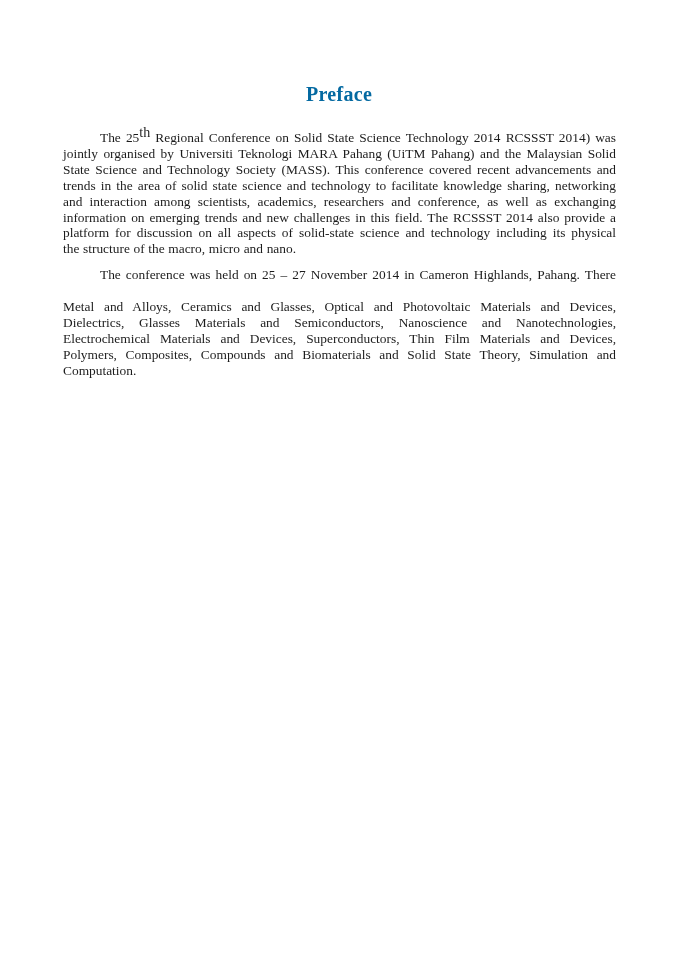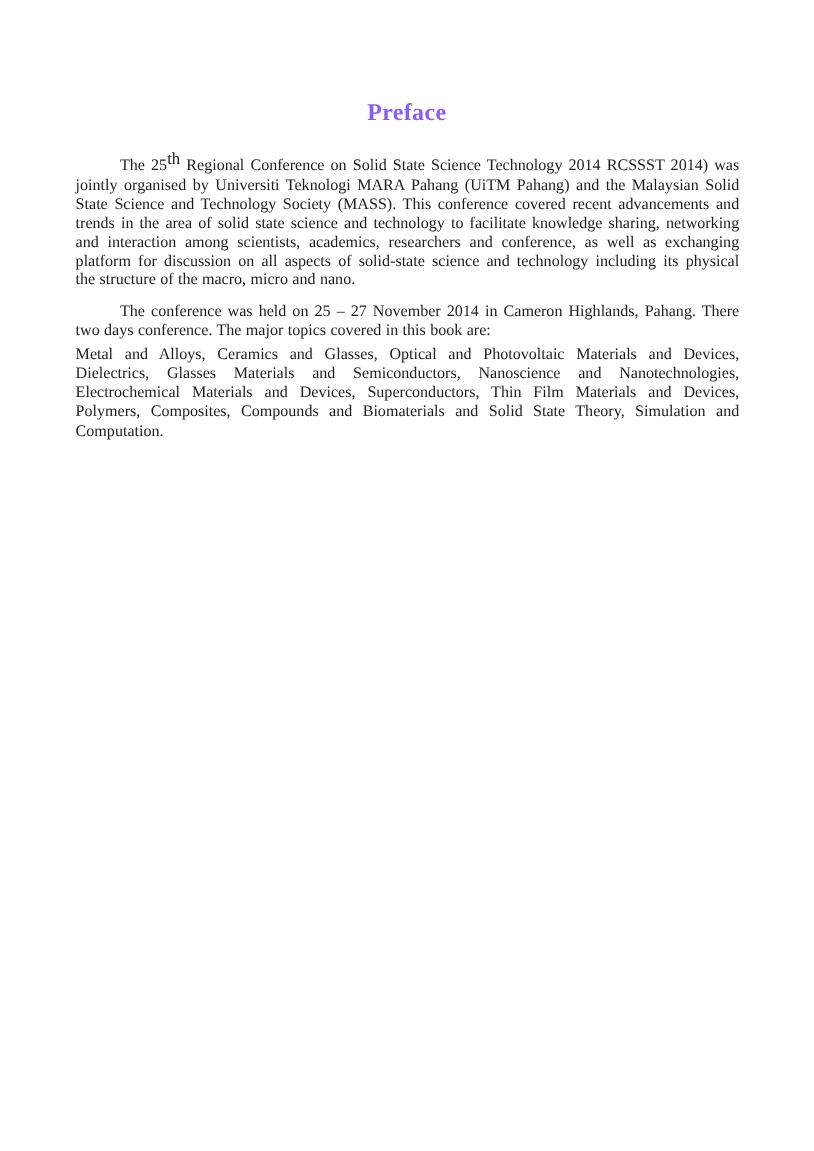--- a/index.html
+++ b/index.html
@@ -17,33 +17,33 @@
     color: #1c1c1c;
   }
   .title {
     margin: 0;
     padding-top: 82px;
     text-align: center;
     font-size: 20px;
     line-height: 24px;
     font-weight: bold;
     letter-spacing: 0.3px;
-    color: #8b5cf6;
+    color: #0369a1;
   }
   .body {
     position: absolute;
     left: 63px;
     top: 130px;
     width: 553px;
   }
   .para {
     margin: 0 0 10px 0;
   }
   .para.flush {
-    margin-bottom: 4px;
+    margin-bottom: 16px;
   }
   .line {
     font-size: 13.4px;
     line-height: 15.9px;
     text-align: justify;
     text-align-last: justify;
     word-spacing: 0.3px;
   }
   .line.last {
     text-align-last: left;
@@ -66,27 +66,27 @@
   <h1 class="title">Preface</h1>
 
   <div class="body">
 
     <div class="para">
       <div class="line indent"><span>The 25</span><sup class="sup">th</sup><span> Regional Conference on Solid State Science Technology 2014 RCSSST 2014) was</span></div>
       <div class="line">jointly organised by Universiti Teknologi MARA Pahang (UiTM Pahang) and the Malaysian Solid</div>
       <div class="line">State Science and Technology Society (MASS). This conference covered recent advancements and</div>
       <div class="line">trends in the area of solid state science and technology to facilitate knowledge sharing, networking</div>
       <div class="line">and interaction among scientists, academics, researchers and conference, as well as exchanging</div>
+      <div class="line">information on emerging trends and new challenges in this field. The RCSSST 2014 also provide a</div>
       <div class="line">platform for discussion on all aspects of solid-state science and technology including its physical</div>
       <div class="line last">the structure of the macro, micro and nano.</div>
     </div>
 
     <div class="para flush">
       <div class="line indent">The conference was held on 25 – 27 November 2014 in Cameron Highlands, Pahang. There</div>
-      <div class="line last">two days conference. The major topics covered in this book are:</div>
     </div>
 
     <div class="para">
       <div class="line">Metal and Alloys, Ceramics and Glasses, Optical and Photovoltaic Materials and Devices,</div>
       <div class="line">Dielectrics, Glasses Materials and Semiconductors, Nanoscience and Nanotechnologies,</div>
       <div class="line">Electrochemical Materials and Devices, Superconductors, Thin Film Materials and Devices,</div>
       <div class="line">Polymers, Composites, Compounds and Biomaterials and Solid State Theory, Simulation and</div>
       <div class="line last">Computation.</div>
     </div>
 

